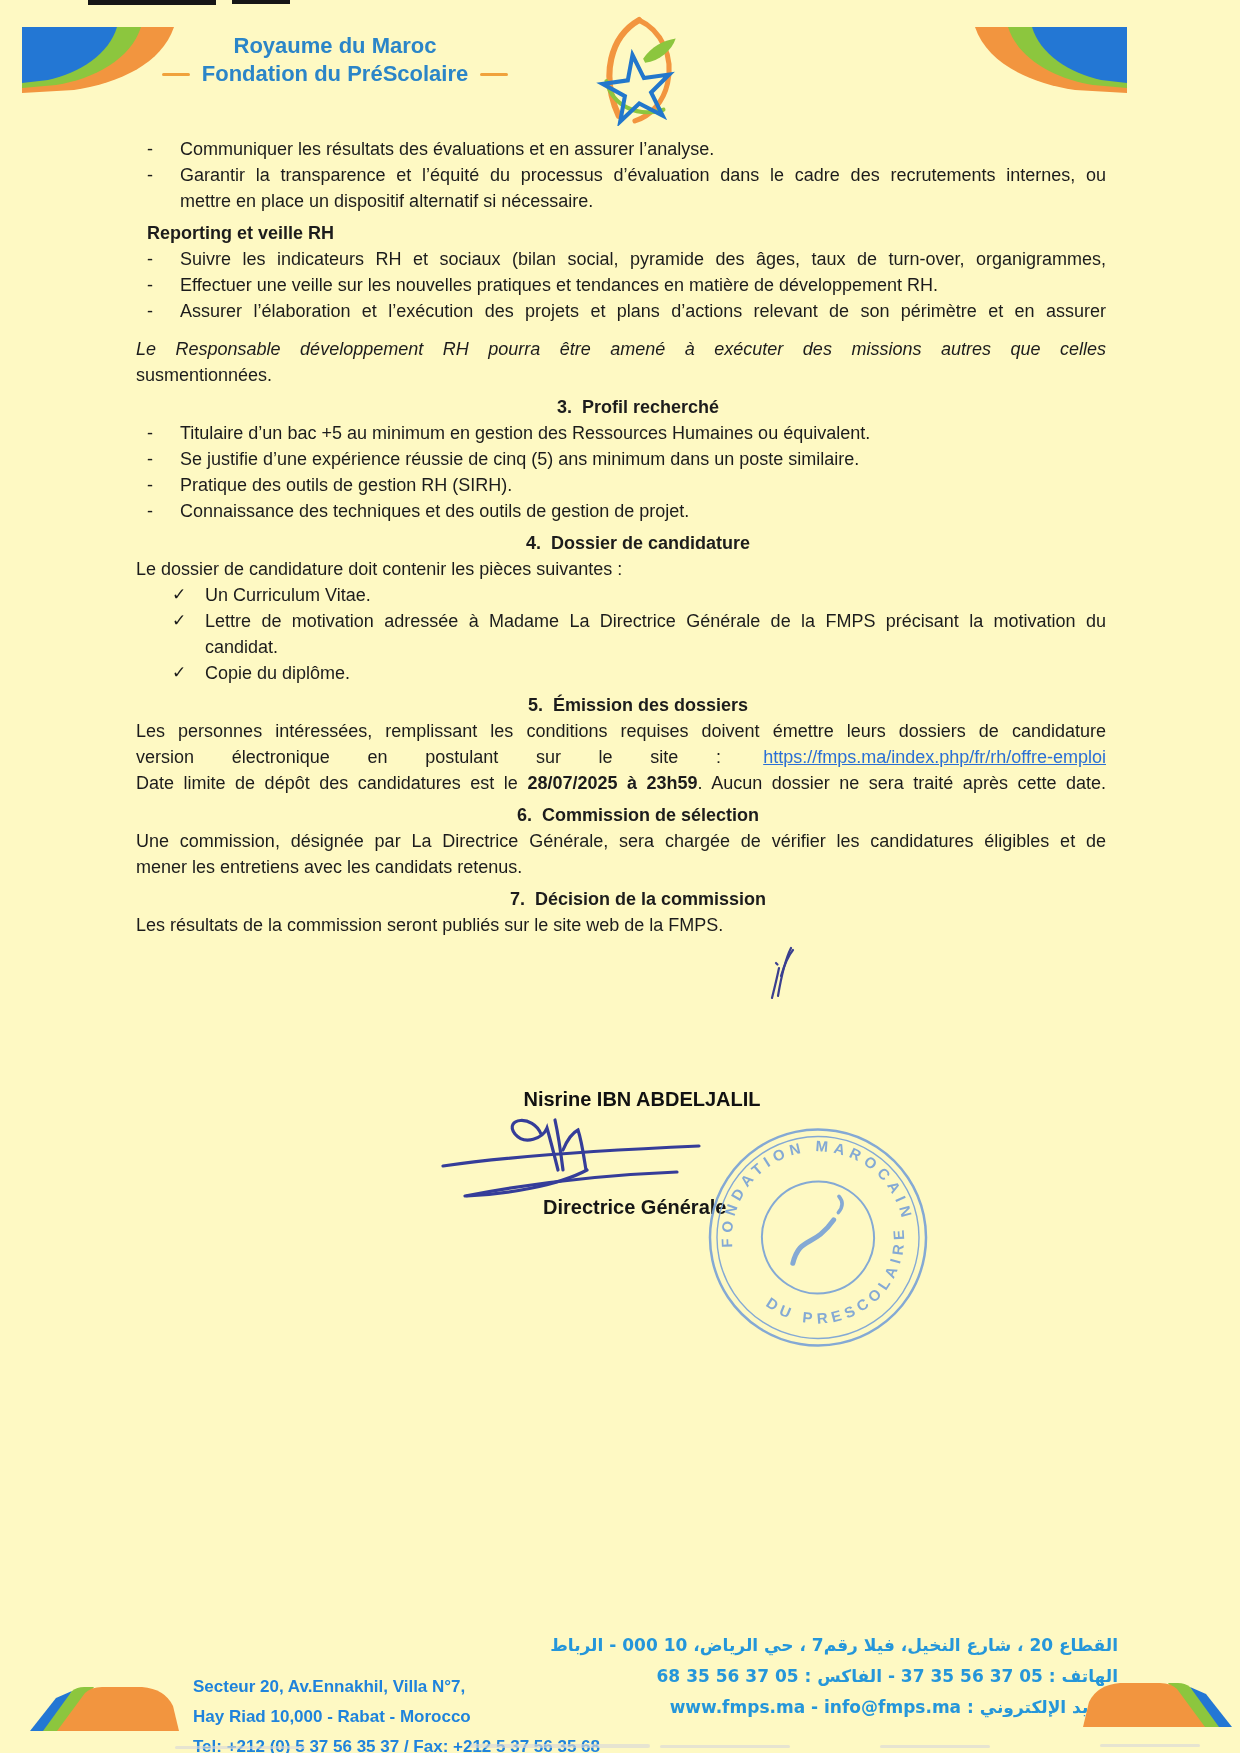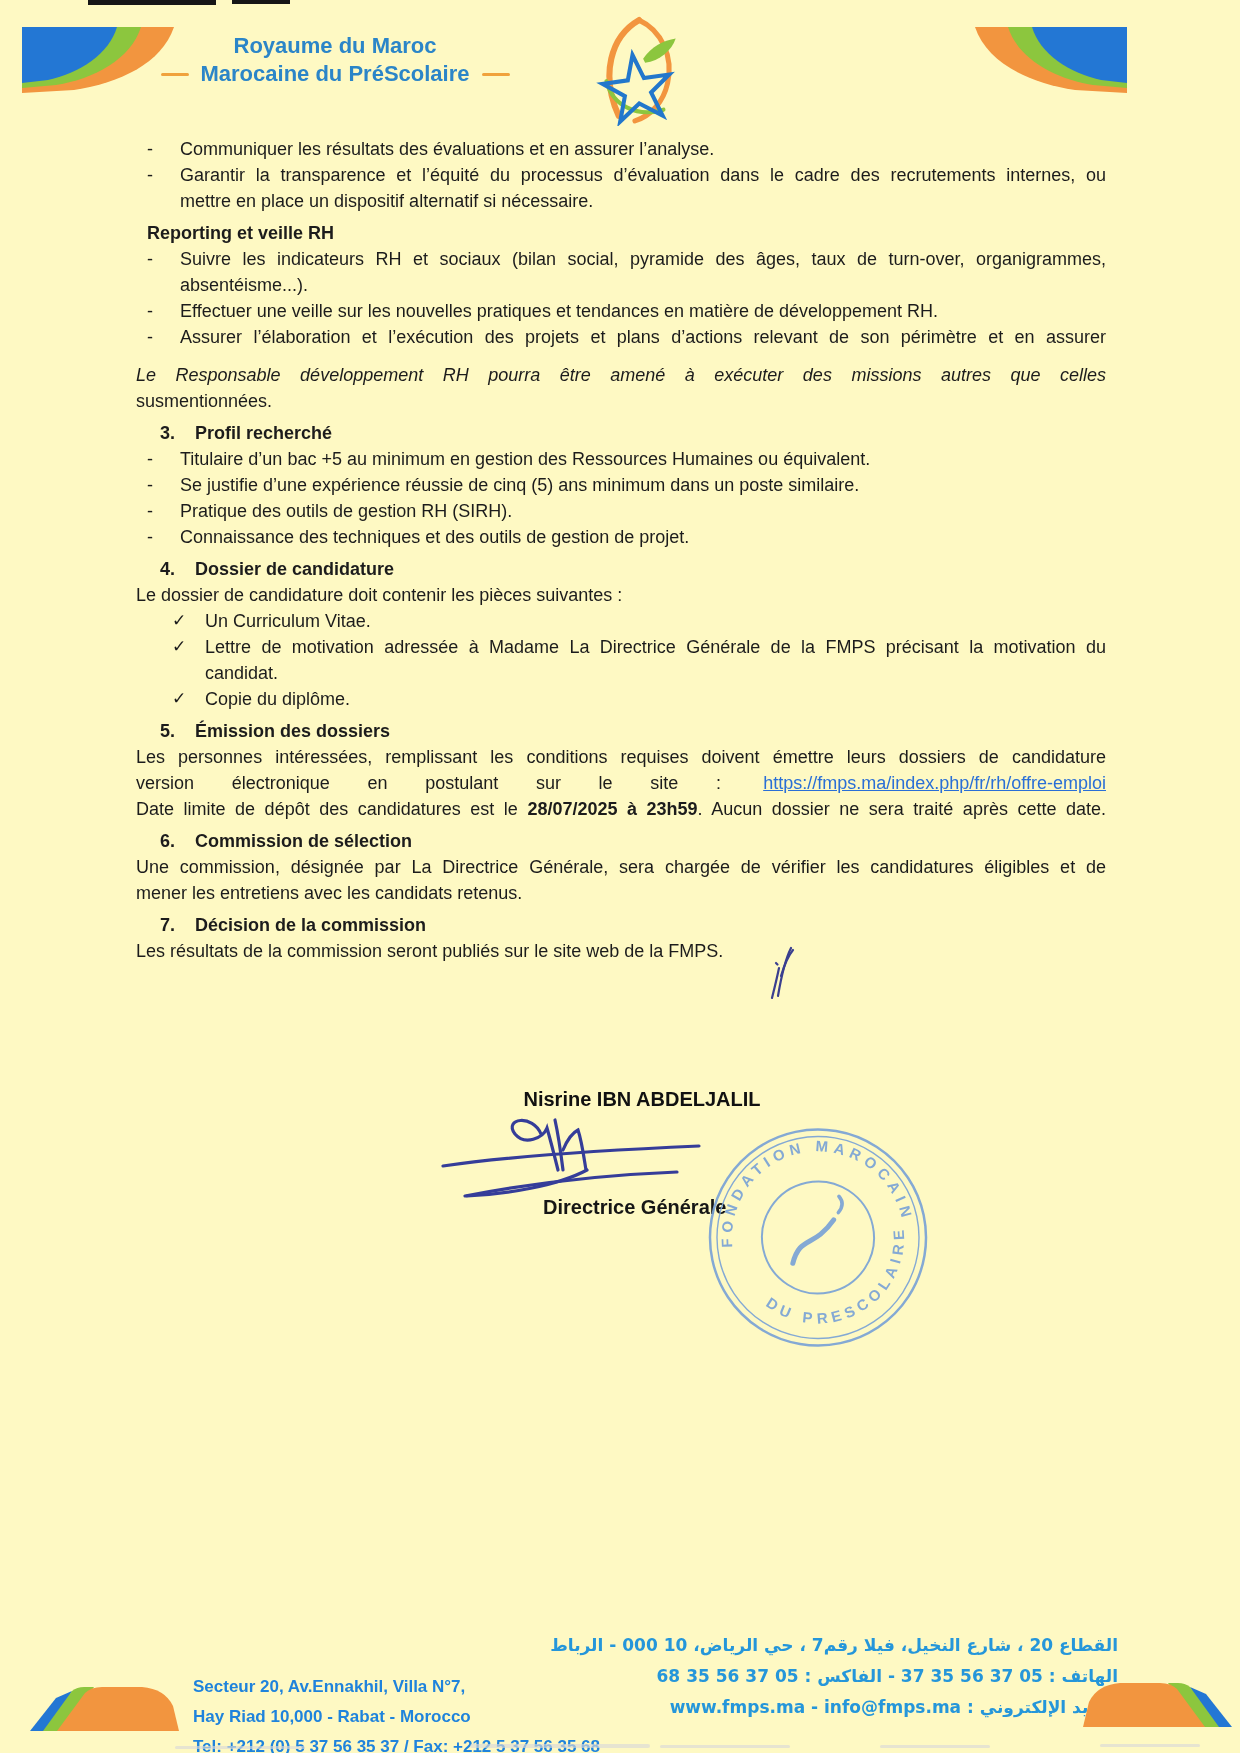--- a/index.html
+++ b/index.html
@@ -28,21 +28,21 @@
   
   .doc-body{position:absolute;left:136px;top:136px;width:970px;font-size:18px;}
   .line{line-height:26px;height:26px;white-space:nowrap;}
   .just{white-space:normal;text-align:justify;text-align-last:justify;overflow:hidden;}
   .mt{margin-top:12px;font-style:italic;}
   .bullet,.cont{position:relative;padding-left:44px;}
   .chk,.chkcont{position:relative;padding-left:69px;}
   .marker{position:absolute;left:11px;top:0;}
   .chk .marker{left:36px;font-size:17px;}
   .hbold{font-weight:700;padding-left:11px;margin-top:6px;}
-  .hnum{font-weight:700;padding-left:24px;margin-top:6px;}
+  .hnum{font-weight:700;padding-left:24px;margin-top:6px;text-align:center;}
   .hnum .num{display:inline-block;width:35px;}
   .siteline{display:flex;}
   .sitetext{width:585px;text-align:justify;text-align-last:justify;white-space:normal;overflow:hidden;}
   .sitelink{margin-left:auto;color:#2a6fd6;text-decoration:underline;white-space:nowrap;}
   .b{font-weight:700;}
 
   
   .sig-name{position:absolute;left:492px;top:1088px;width:300px;text-align:center;
             font-weight:700;font-size:20px;color:#111;}
   .sig-role{position:absolute;left:543px;top:1196px;font-weight:700;font-size:20px;color:#161616;}
@@ -75,21 +75,21 @@
   <svg class="swoosh" style="left:975px;top:27px;transform:scaleX(-1);" width="152" height="66" viewBox="0 0 152 66">
     <path fill="#f2953f" d="M0,0 H152 C140,36 98,56 52,63 L0,66 Z"></path>
     <path fill="#8cc63e" d="M0,0 H119 C109,32 72,52 34,58 L0,61 Z"></path>
     <path fill="#2377d4" d="M0,0 H95 C87,27 58,46 26,53 L0,56 Z"></path>
   </svg>
 
   <div class="hdr-fr">
     <div class="l1">Royaume du Maroc</div>
     <div class="hdr-line3">
       <span class="dash"></span>
-      <span class="l3">Marocaine du PréScolaire</span>
+      <span class="l3">Fondation du PréScolaire</span>
       <span class="dash"></span>
     </div>
   </div>
 
   <svg class="swoosh" style="left:590px;top:16px;" width="94" height="110" viewBox="0 0 92 108">
     <path d="M48,4 C20,20 10,58 28,98" stroke="#f2953f" stroke-width="6" fill="none" stroke-linecap="round"></path>
     <path d="M48,4 C70,14 82,40 76,66 C72,84 60,98 44,103" stroke="#f2953f" stroke-width="5" fill="none" stroke-linecap="round"></path>
     <path d="M52,42 C60,30 72,24 84,22 C80,34 68,44 54,46 Z" fill="#8cc63e"></path>
     <path d="M16,64 C22,88 46,100 72,92" stroke="#8cc63e" stroke-width="4" fill="none" stroke-linecap="round"></path>
     <path d="M46,38 L54,62 L79,62 L59,77 L67,101 L46,86 L25,101 L33,77 L13,62 L38,62 Z" stroke="#2277cc" stroke-width="4" fill="none" transform="rotate(-8 46 70)"></path>
@@ -104,21 +104,20 @@
     <div class="line bullet just">
       <span class="marker">-</span>
       <span>Garantir la transparence et l’équité du processus d’évaluation dans le cadre des recrutements internes, ou</span></div>
     <div class="line cont">mettre en place un dispositif alternatif si nécessaire.</div>
 
     <div class="line hbold">Reporting et veille RH</div>
 
     <div class="line bullet just">
       <span class="marker">-</span>
       <span>Suivre les indicateurs RH et sociaux (bilan social, pyramide des âges, taux de turn-over, organigrammes,</span></div>
-    <div class="line cont">absentéisme...).</div>
     <div class="line bullet">
       <span class="marker">-</span>
       <span>Effectuer une veille sur les nouvelles pratiques et tendances en matière de développement RH.</span></div>
     <div class="line bullet just">
       <span class="marker">-</span>
       <span>Assurer l’élaboration et l’exécution des projets et plans d’actions relevant de son périmètre et en assurer</span></div>
 
     <div class="line just mt">Le Responsable développement RH pourra être amené à exécuter des missions autres que celles</div>
     <div class="line">susmentionnées.</div>
 

